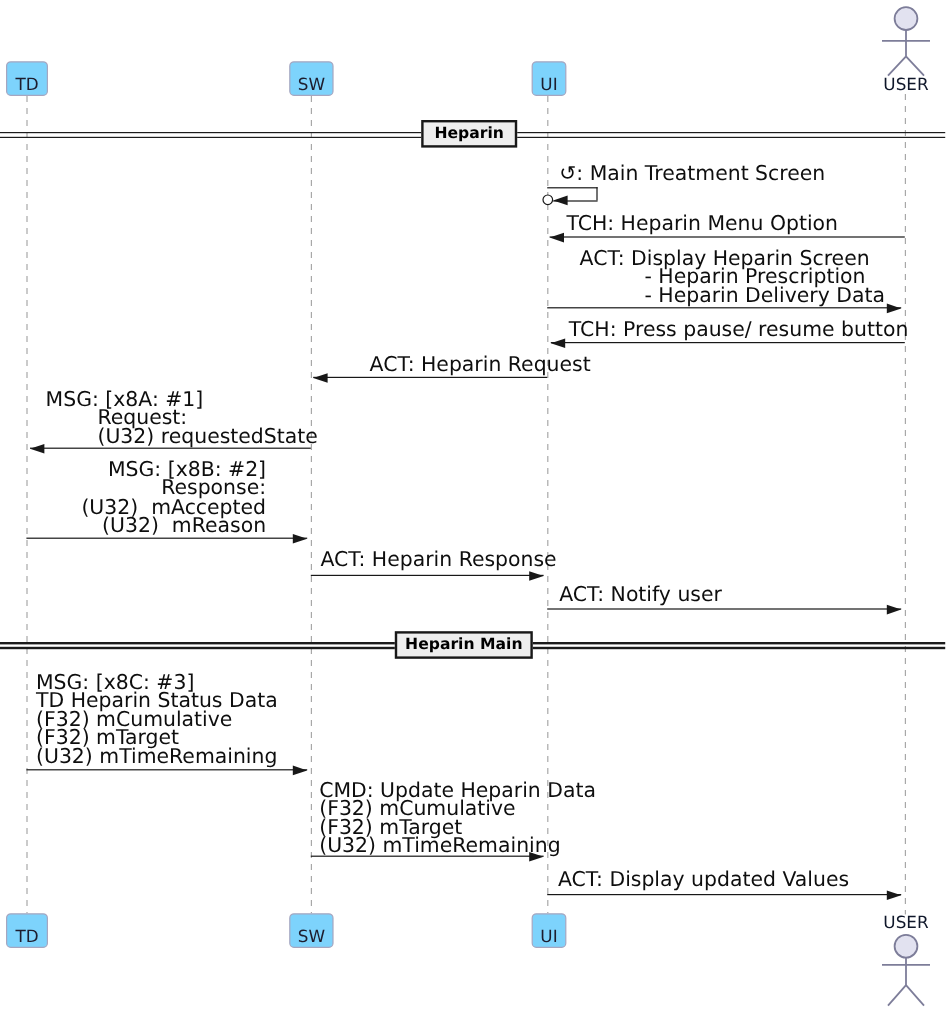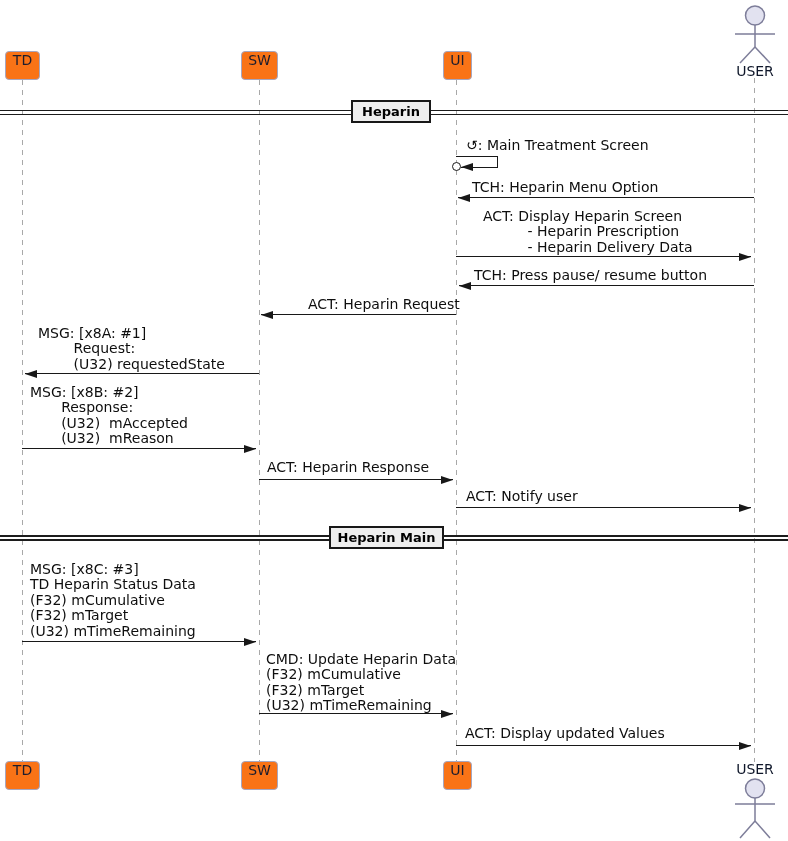--- a/index.html
+++ b/index.html
@@ -1,28 +1,28 @@
 <!DOCTYPE html>
 <html><head>
 <meta charset="utf-8">
 <style>
   html,body{margin:0;padding:0;background:#fff;}
   #canvas{position:relative;width:788px;height:841px;background:#ffffff;overflow:hidden;
           font-family:"DejaVu Sans",sans-serif;color:#111;}
   .lifeline{position:absolute;width:1px;
             background:repeating-linear-gradient(to bottom,#a8a8a8 0 5px,transparent 5px 10px);}
-  .pbox{position:absolute;background:#f97316;border:1px solid #a6a6c0;border-radius:4px;
-        display:flex;align-items:flex-start;justify-content:center;
+  .pbox{position:absolute;background:#7dd3fc;border:1px solid #a6a6c0;border-radius:4px;
+        display:flex;align-items:flex-end;justify-content:center;
         font-size:14px;color:#1d1d2e;box-sizing:border-box;}
   .actor-label{position:absolute;width:56px;text-align:center;font-size:14px;color:#0f172a;}
   .divline{position:absolute;left:0;width:788px;height:1.5px;background:#1c1c1c;}
   .divbox{position:absolute;background:#EEEEEE;border:2px solid #181818;box-sizing:border-box;
           display:flex;align-items:center;justify-content:center;
           font-size:13px;font-weight:bold;color:#000;z-index:3;}
-  .msg-label{position:absolute;white-space:pre;font-size:14px;line-height:15.4px;color:#0e0e0e;z-index:2;}
+  .msg-label{position:absolute;white-space:pre;font-size:17px;line-height:15.4px;color:#0e0e0e;z-index:2;}
   .arrow{position:absolute;height:1.3px;background:#181818;z-index:2;}
   .arrow.head-right::after{content:"";position:absolute;right:0;top:50%;transform:translateY(-50%);
           width:0;height:0;border-left:12px solid #181818;
           border-top:4.2px solid transparent;border-bottom:4.2px solid transparent;}
   .arrow.head-left::before{content:"";position:absolute;left:0;top:50%;transform:translateY(-50%);
           width:0;height:0;border-right:12px solid #181818;
           border-top:4.2px solid transparent;border-bottom:4.2px solid transparent;}
   .vline{position:absolute;width:1.3px;background:#181818;z-index:2;}
   .found-circle{position:absolute;width:7px;height:7px;border:1.6px solid #181818;border-radius:50%;
           background:#fff;z-index:2;box-sizing:content-box;}
@@ -87,21 +87,21 @@
   <div class="arrow head-left" style="left:459px;top:285px;width:295px;"></div>
 
   <div class="msg-label" style="left:276px;top:297px;margin-left:32px;">ACT: Heparin Request</div>
   <div class="arrow head-left" style="left:261px;top:314px;width:195px;"></div>
 
   <div class="msg-label" style="left:38px;top:326px;">MSG: [x8A: #1]
         Request:
         (U32) requestedState</div>
   <div class="arrow head-left" style="left:25px;top:373px;width:234px;"></div>
 
-  <div class="msg-label" style="left:30px;top:385px;">MSG: [x8B: #2]
+  <div class="msg-label" style="left:30px;top:385px;text-align:right;">MSG: [x8B: #2]
        Response:
        (U32)  mAccepted
        (U32)  mReason</div>
   <div class="arrow head-right" style="left:22px;top:448px;width:234px;"></div>
 
   <div class="msg-label" style="left:267px;top:460px;">ACT: Heparin Response</div>
   <div class="arrow head-right" style="left:259px;top:479px;width:194px;"></div>
 
   <div class="msg-label" style="left:466px;top:489px;">ACT: Notify user</div>
   <div class="arrow head-right" style="left:456px;top:507px;width:295px;"></div>

